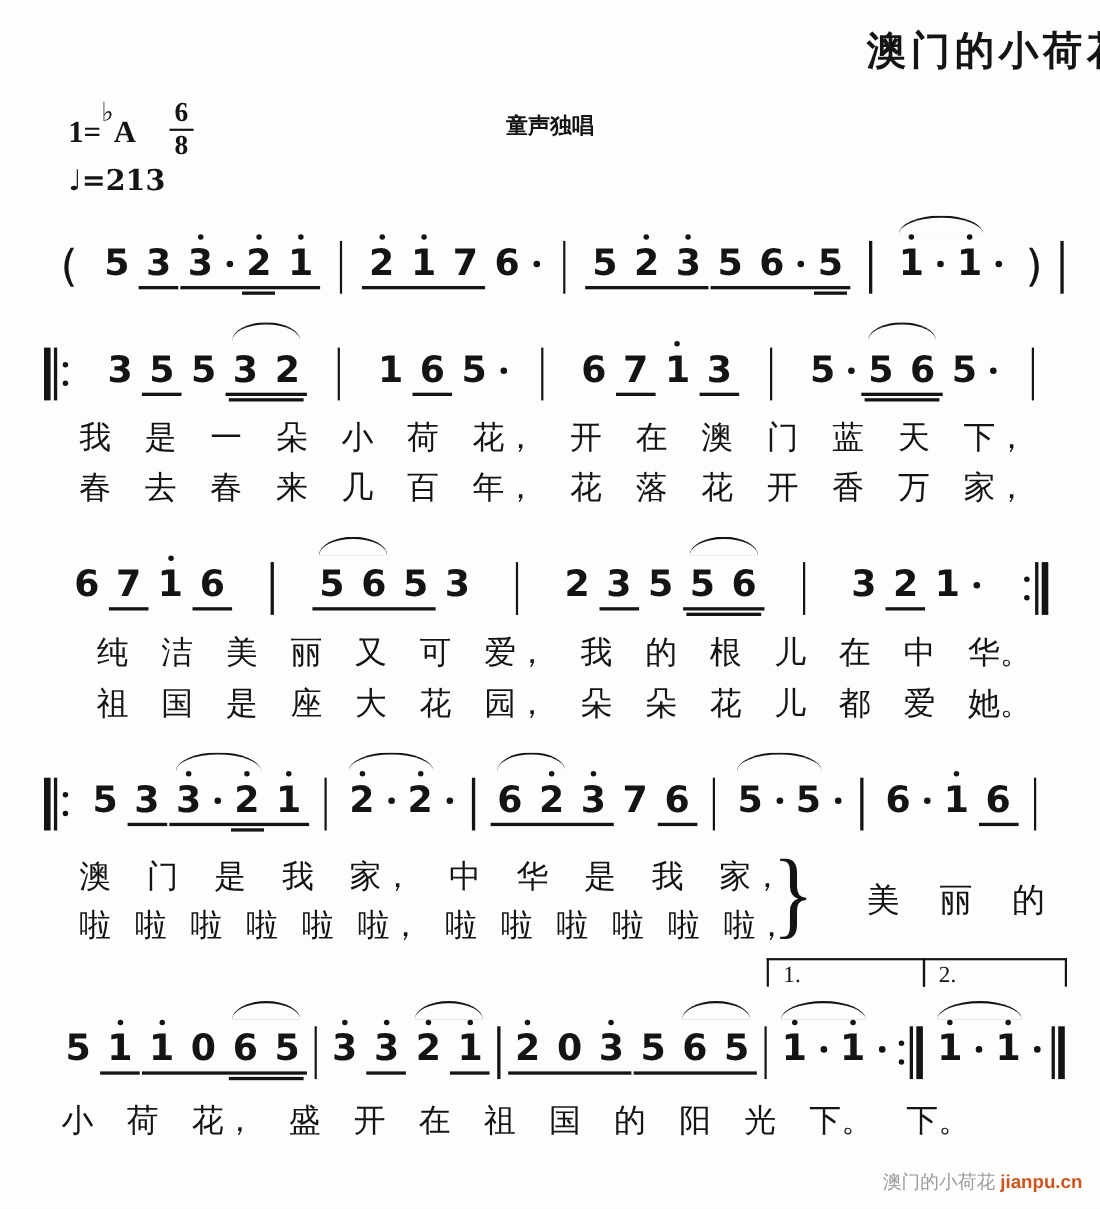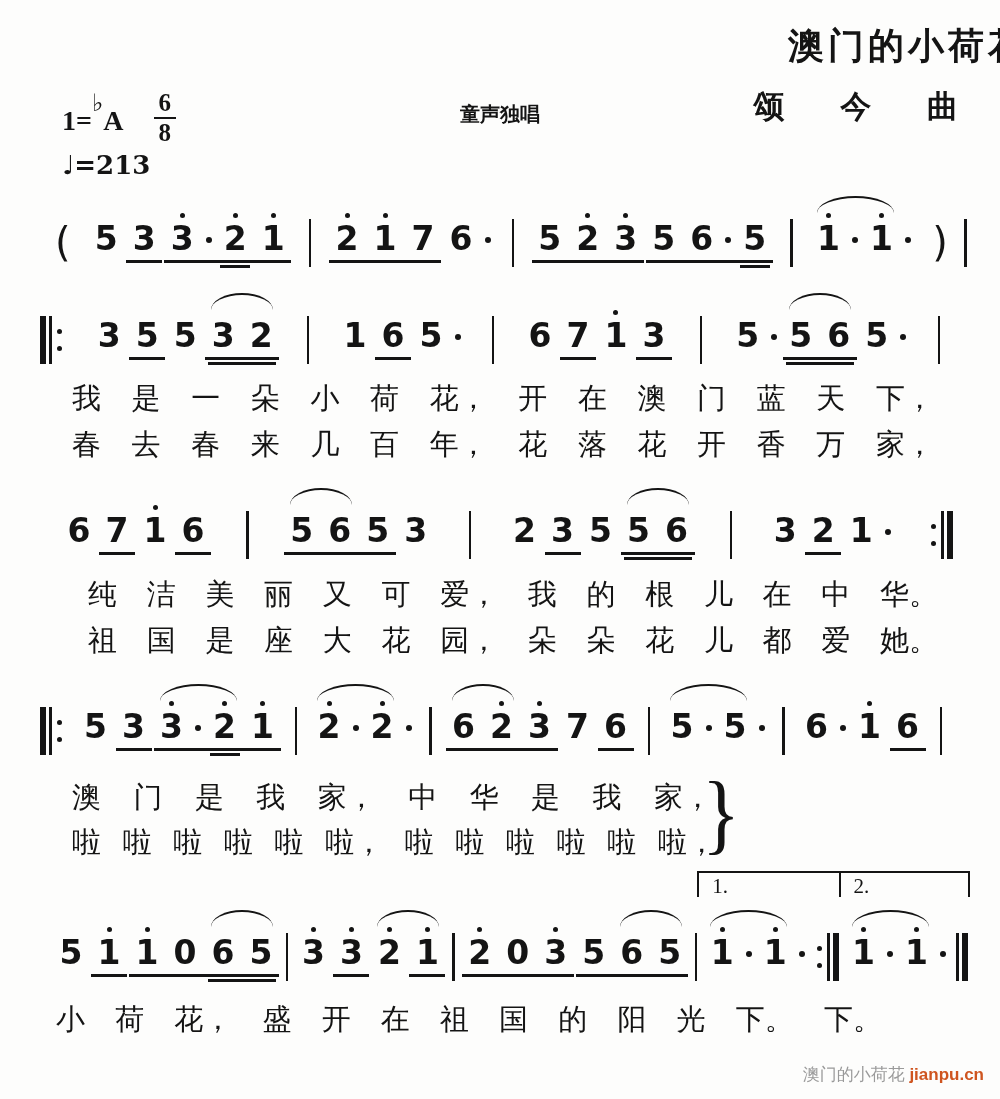--- a/index.html
+++ b/index.html
@@ -89,21 +89,20 @@
     <span><span>1</span><span>=</span><span class="flat">♭</span><span>A</span></span>
     <span id="meter">
       <span class="mt">6</span>
       <span class="mb">8</span>
     </span>
   </div>
 
   <div id="tempo"><span>♩</span><span>=213</span></div>
 
   <div id="credits">
-    <div class="crow">颂 今 曲</div>
   </div>
 
   <div id="ml0" class="mline">
       <div class="psym">(</div>
       <div class="measure">
         <div class="cell">
           <div class="odot"></div>
           <div class="dg">5</div>
         </div>
         <div class="cell">
@@ -765,20 +764,21 @@
       <span>啦，</span>
       <span>啦</span>
       <span>啦</span>
       <span>啦</span>
       <span>啦</span>
       <span>啦</span>
       <span>啦，</span>
     </div>
 
   <div id="brace">}</div>
+  <div id="coda">美丽的</div>
 
   <div id="volta1" class="volta" style="left: 697.125px; width: 139.438px;">
     <span class="vlabel">1.</span>
   </div>
   <div id="volta2" class="volta" style="left: 838.5px; width: 127.438px;">
     <span class="vlabel">2.</span>
   </div>
 
   <div id="lyG" class="lyrow">
       <span>小</span>

